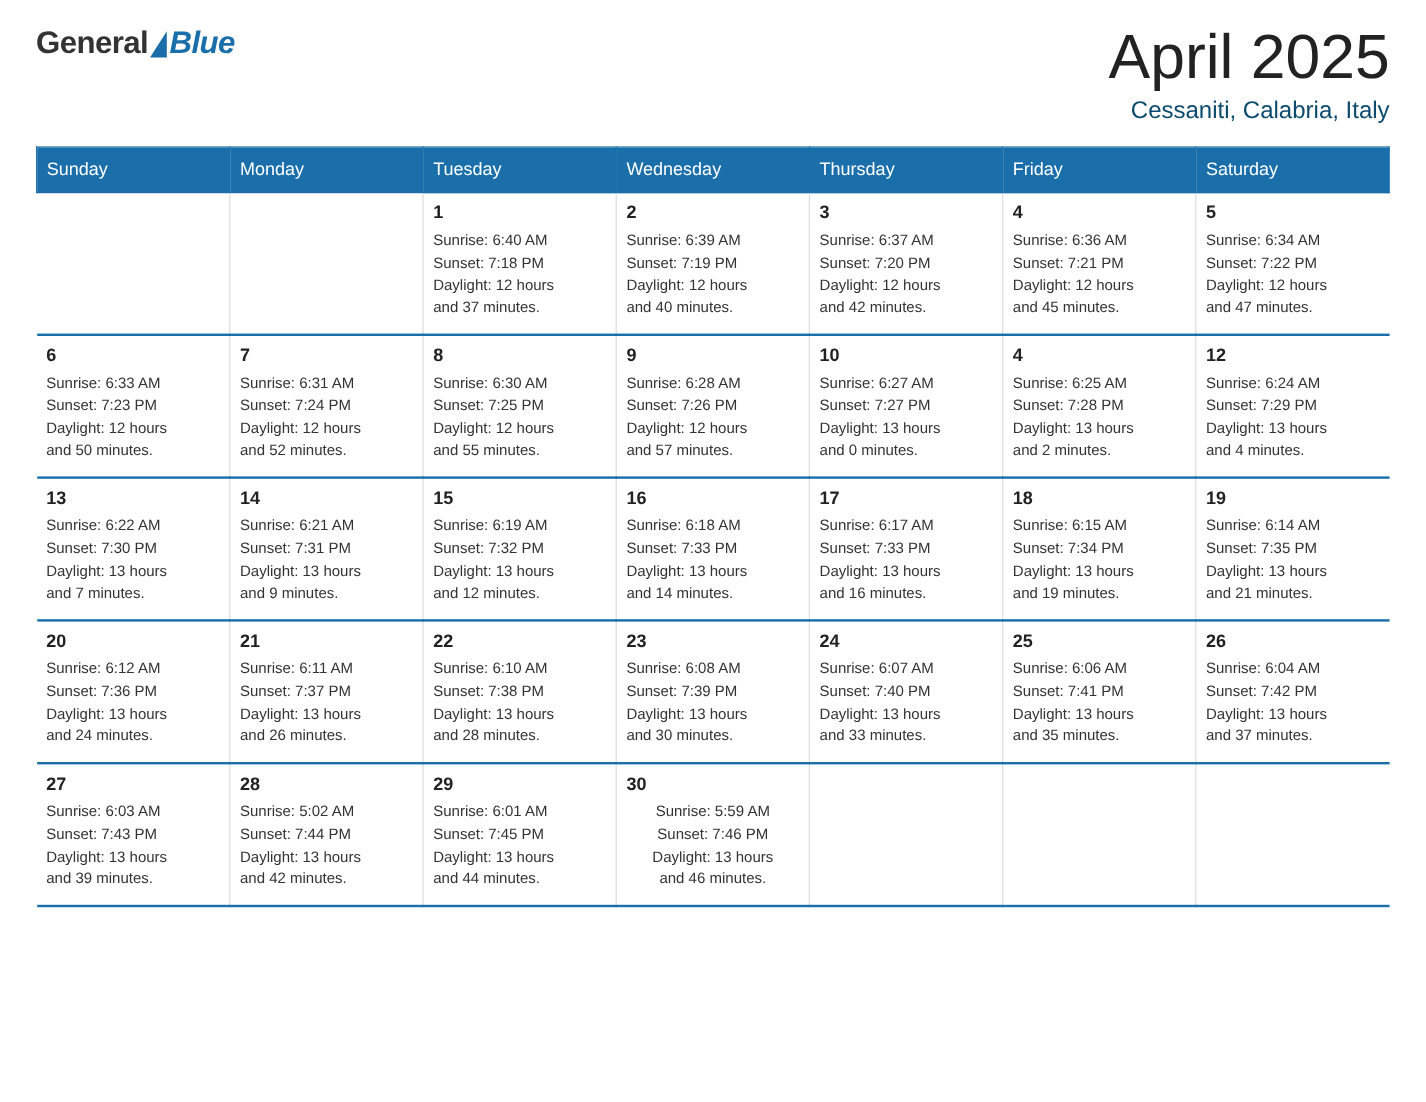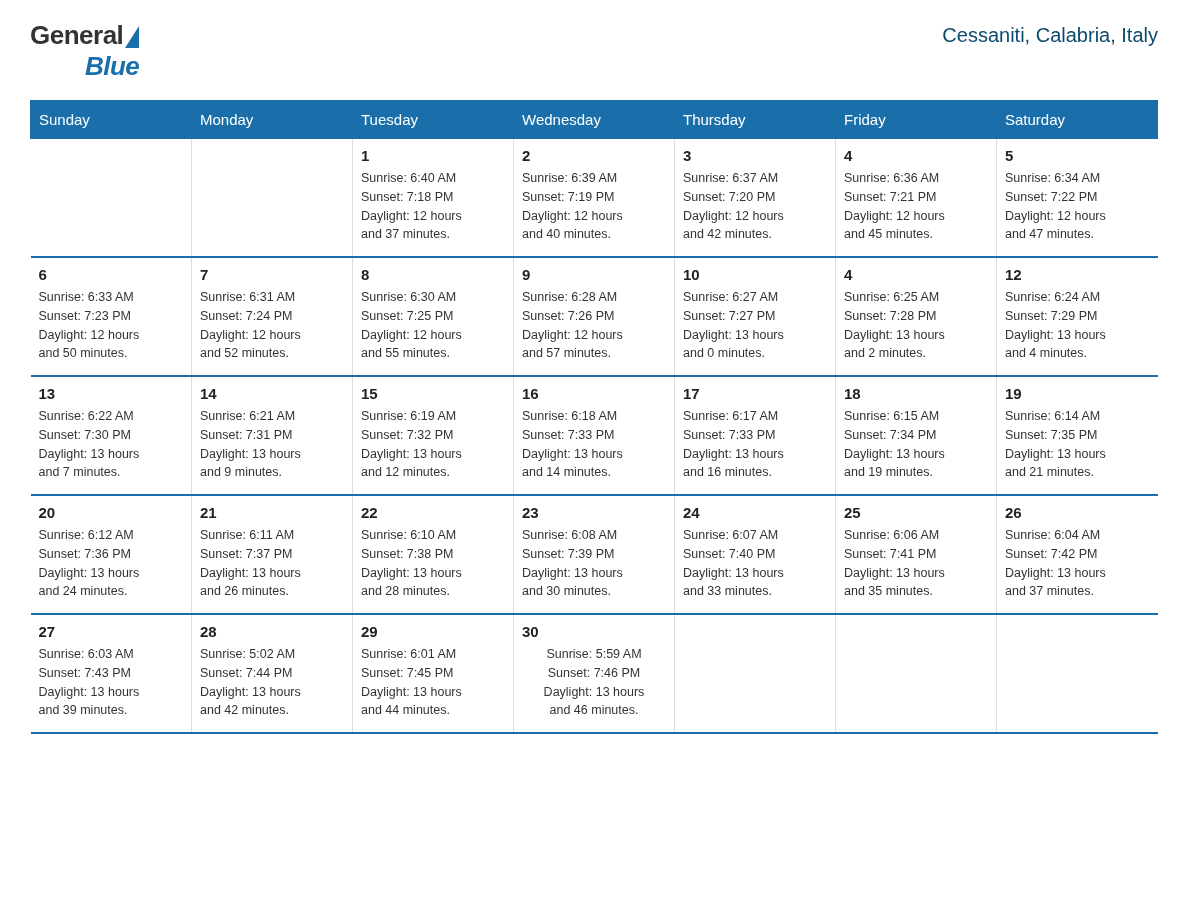--- a/index.html
+++ b/index.html
@@ -10,22 +10,22 @@
       color: #222;
     }
     .header {
       display: flex;
       justify-content: space-between;
       align-items: flex-start;
       margin-bottom: 18px;
     }
     .logo {
       display: flex;
-      flex-direction: column;
-      align-items: flex-end;
+      flex-direction: row;
+      align-items: center;
     }
     .logo-top {
       display: flex;
       align-items: center;
     }
     .logo-general {
       font-size: 26px;
       font-weight: bold;
       color: #333;
       letter-spacing: -0.5px;
@@ -111,20 +111,21 @@
 
 <div class="header">
   <div class="logo">
     <div class="logo-top">
       <span class="logo-general">General</span>
       <div class="logo-triangle"></div>
     </div>
     <span class="logo-blue">Blue</span>
   </div>
   <div class="title-section">
+    <div class="month-title">April 2025</div>
     <div class="location">Cessaniti, Calabria, Italy</div>
   </div>
 </div>
 
 <table class="calendar-table">
   <thead>
     <tr>
     <th>Sunday</th>
         <th>Monday</th>
         <th>Tuesday</th>

